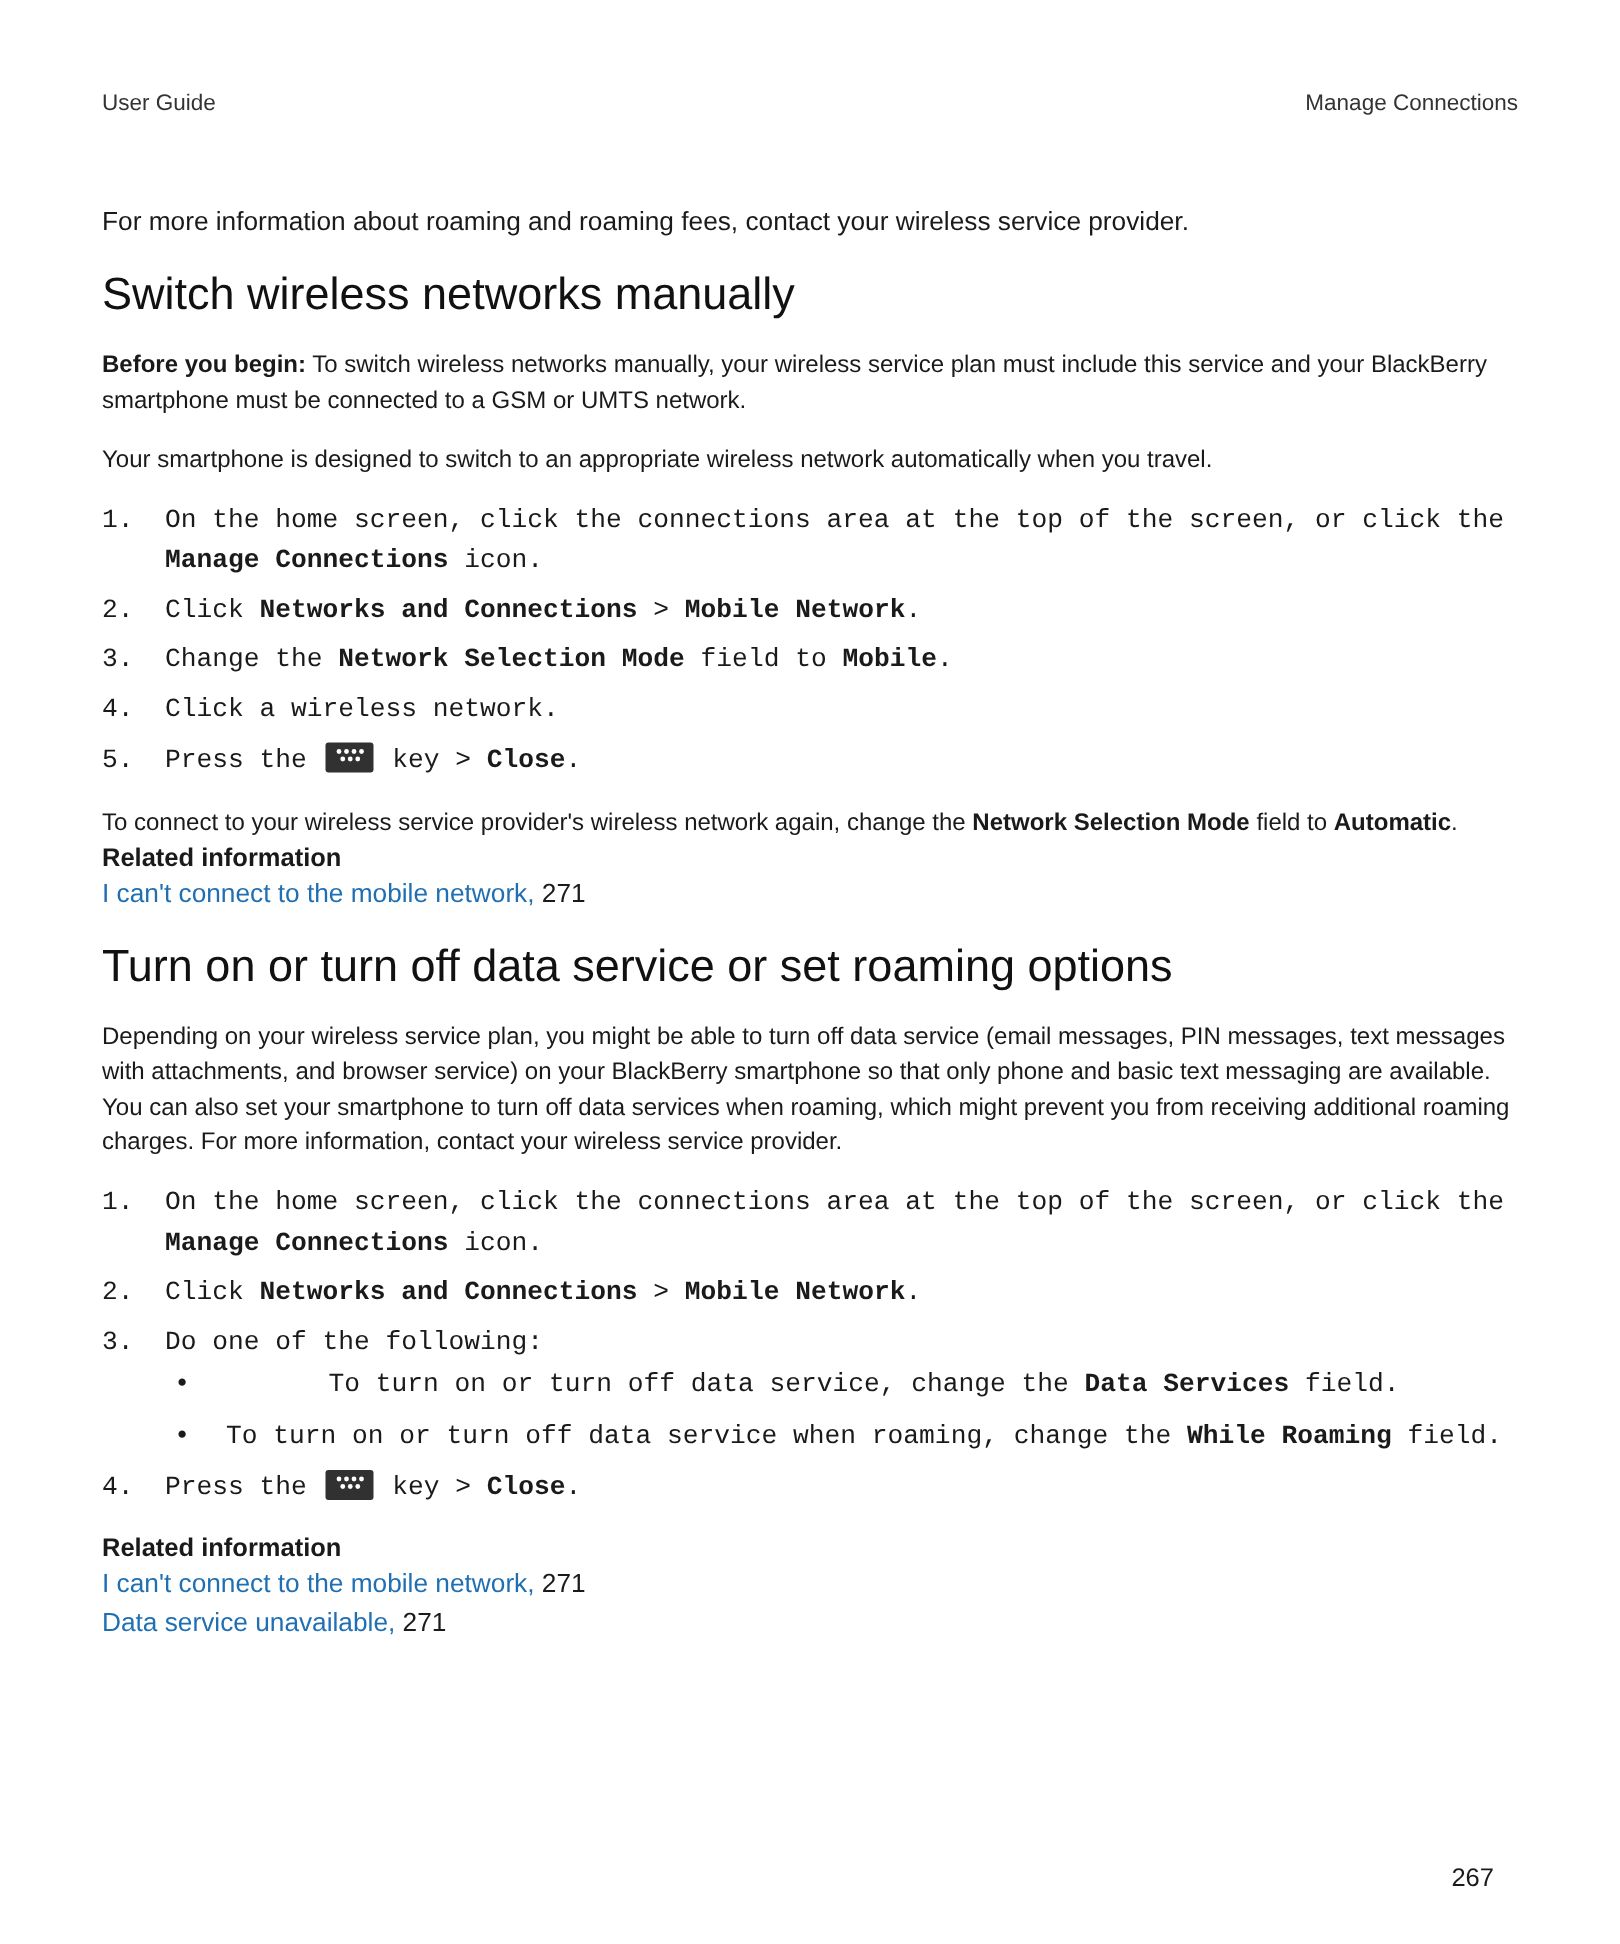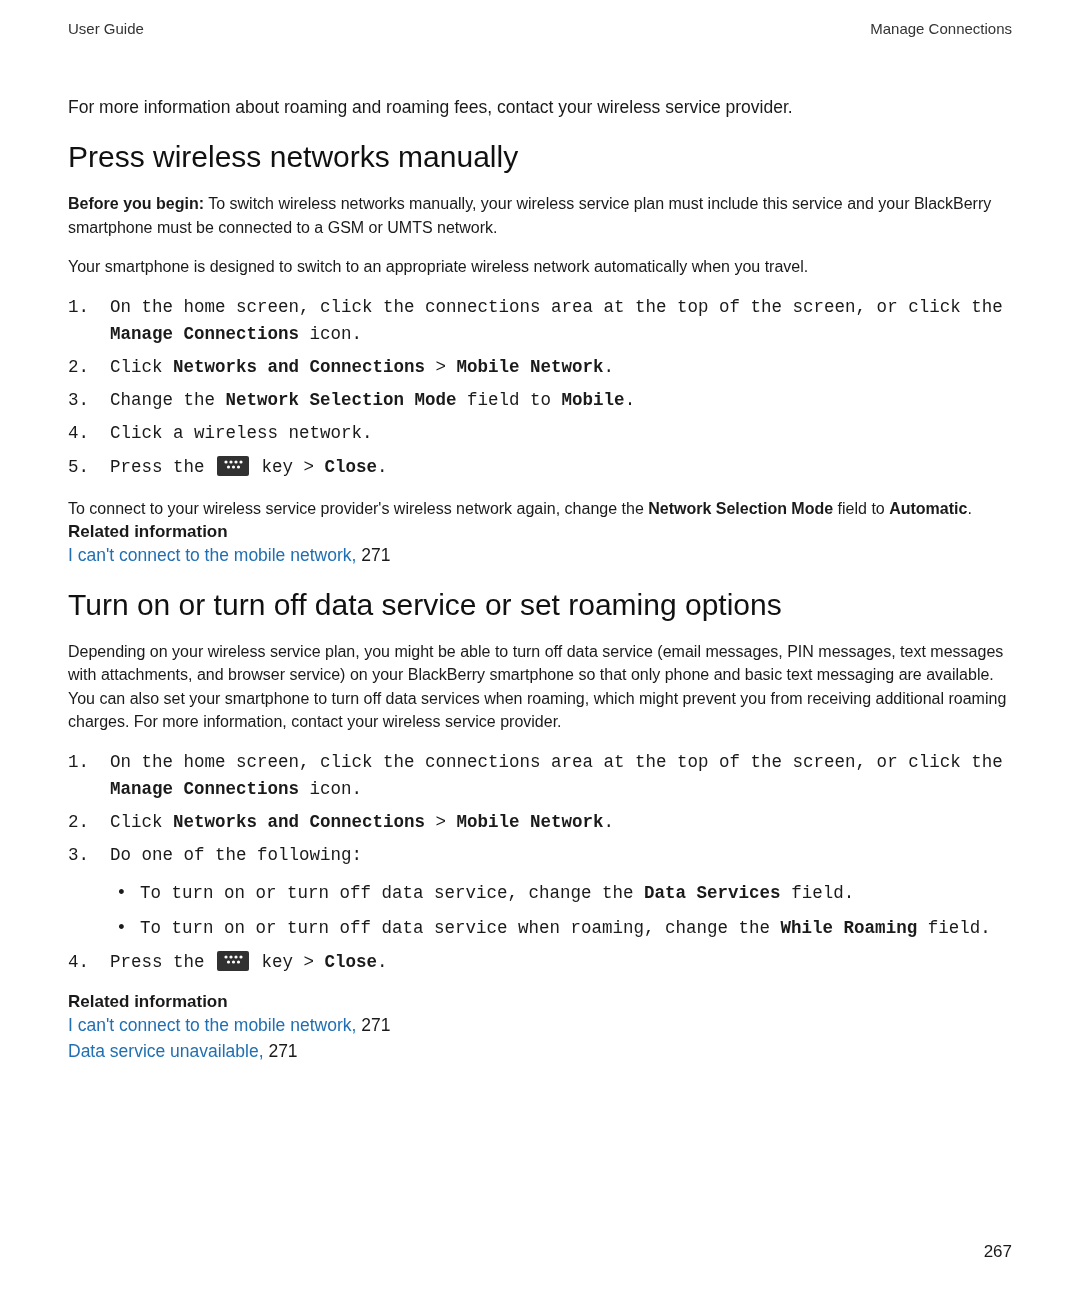--- a/index.html
+++ b/index.html
@@ -5,21 +5,21 @@
   * { box-sizing: border-box; margin: 0; padding: 0; }
   html, body { background: #fff; }
   body {
     width: 1080px;
     height: 1296px;
     font-family: "Segoe UI", "Helvetica Neue", Arial, sans-serif;
     color: #1a1a1a;
     position: relative;
   }
   .page {
-    padding: 20px 68px 40px 68px;
+    padding: 60px 68px 40px 68px;
   }
   .hdr {
     display: flex;
     justify-content: space-between;
     font-size: 15px;
     color: #333;
     margin-bottom: 58px;
   }
   .intro {
     font-size: 17.5px;
@@ -53,22 +53,23 @@
     margin-bottom: 6px;
   }
   ol.steps > li::before {
     content: counter(step) ".";
     position: absolute;
     left: 0;
     top: 0;
   }
   ul.sub {
     list-style: none;
-    margin-top: 11px;
+    margin-top: 1px;
     margin-bottom: 2px;
+    text-align: center;
   }
   ul.sub > li {
     position: relative;
     padding-left: 30px;
     font-size: 17.5px;
     line-height: 1.5;
     margin-bottom: 8px;
   }
   ul.sub > li::before {
     content: "•";
@@ -97,38 +98,38 @@
     background: #313131;
     border-radius: 2px;
     vertical-align: -4px;
     position: relative;
     margin: 0 2px;
   }
   .menu-key svg { position: absolute; top: 3px; left: 5px; }
   .page-num {
     position: absolute;
     bottom: 34px;
-    right: 68px;
+    right: 84px;
     font-size: 17px;
   }
   b { font-weight: 700; }
 </style>
 </head>
 <body>
 
 <div class="page">
 
   <div class="hdr">
     <span>User Guide</span>
     <span>Manage Connections</span>
   </div>
 
   <p class="intro">For more information about roaming and roaming fees, contact your wireless service provider.</p>
 
-  <h2 class="section-title">Press wireless networks manually</h2>
+  <h2 class="section-title">Switch wireless networks manually</h2>
 
   <p class="body">
     <b>Before you begin:</b><span> To switch wireless networks manually, your wireless service plan must include this service and your BlackBerry smartphone must be connected to a GSM or UMTS network.</span>
   </p>
 
   <p class="body">Your smartphone is designed to switch to an appropriate wireless network automatically when you travel.</p>
 
   <ol class="steps">
     <li><span>On the home screen, click the connections area at the top of the screen, or click the </span><b>Manage Connections</b><span> icon.</span></li>
     <li><span>Click </span><b>Networks and Connections</b><span> &gt; </span><b>Mobile Network</b><span>.</span></li>

